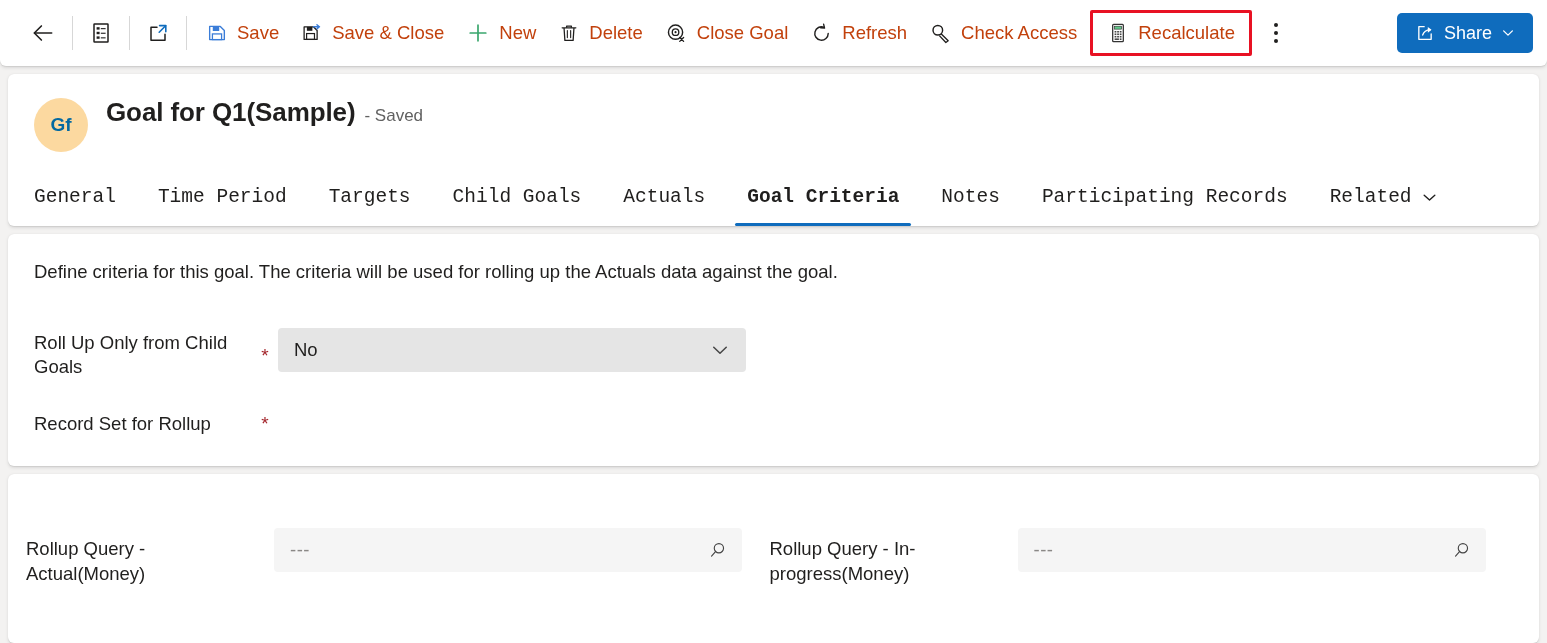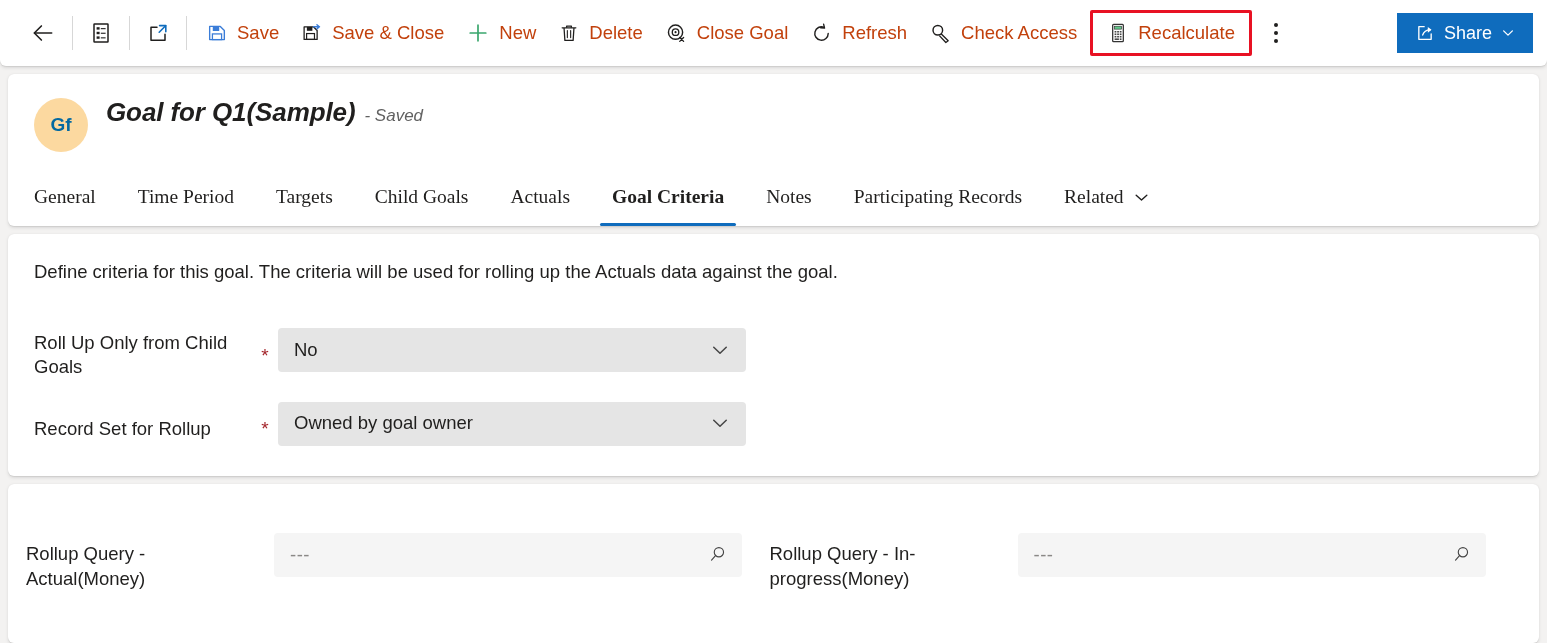--- a/index.html
+++ b/index.html
@@ -95,21 +95,21 @@
     border-radius: 3px;
     margin-left: 6px;
   }
   .dot { width: 4px; height: 4px; border-radius: 50%; background: #201f1e; display: block; margin: 2px 0; }
 
   .share-btn {
     height: 40px;
     background: #0f6cbd;
     color: #ffffff;
     border: none;
-    border-radius: 0;
+    border-radius: 5px;
     display: flex;
     align-items: center;
     gap: 9px;
     padding: 0 18px;
     cursor: pointer;
     font-size: 18px;
     font-family: "Liberation Sans", sans-serif;
     margin-left: 18px;
   }
 
@@ -139,21 +139,21 @@
     background: #fcd9a0;
     color: #0369a1;
     display: flex;
     align-items: center;
     justify-content: center;
     font-size: 19px;
     font-weight: 600;
     flex: 0 0 54px;
     margin-top: 2px;
   }
-  .rec-titles { display: flex; flex-direction: column; gap: 0; padding-top: 1px; font-style: italic; }
+  .rec-titles { display: flex; flex-direction: column; gap: 0; padding-top: 1px; }
   .rec-title-line { display: flex; align-items: baseline; gap: 9px; }
   .rec-title {
     font-size: 26px;
     font-weight: 600;
     color: #201f1e;
     letter-spacing: -0.1px;
   }
   .rec-saved { font-size: 17px; color: #616161; }
   .rec-sub { font-size: 17px; color: #201f1e; font-weight: 600; }
 
@@ -169,21 +169,21 @@
     display: flex;
     align-items: center;
     position: relative;
     padding: 0 12px;
     margin-right: 18px;
     font-size: 19.5px;
     color: #201f1e;
     background: transparent;
     border: none;
     cursor: pointer;
-    font-family: Liberation Serif, serif;
+    font-family: Liberation Mono, monospace;
     white-space: nowrap;
   }
   .tab:first-child { padding-left: 0; }
   .tab.active { font-weight: 700; }
   .tab.active::after {
     content: "";
     position: absolute;
     left: 0; right: 0; bottom: 0;
     height: 3.5px;
     background: #0f6cbd;
@@ -517,30 +517,20 @@
               <path d="M3 5.8 L8 10.6 L13 5.8" stroke="#474747" stroke-width="1.25" stroke-linecap="round" stroke-linejoin="round"></path>
             </svg>
           </span>
         </div>
       </div>
     </div>
 
     <div class="field-row">
       <div class="field-label">Record Set for Rollup</div>
       <div class="req-star">*</div>
-      <div class="field-ctrl">
-        <div class="select-box">
-          <span class="select-val">Owned by goal owner</span>
-          <span class="cb-ico">
-            <svg width="20" height="20" viewBox="0 0 16 16" fill="none">
-              <path d="M3 5.8 L8 10.6 L13 5.8" stroke="#474747" stroke-width="1.25" stroke-linecap="round" stroke-linejoin="round"></path>
-            </svg>
-          </span>
-        </div>
-      </div>
     </div>
   </div>
 
   <div class="card rollup-card">
 
     <div class="rollup-col">
       <div class="rollup-label">Rollup Query - Actual(Money)</div>
       <div class="lookup-box">
         <span class="lookup-ph">---</span>
         <span class="search-ico">

